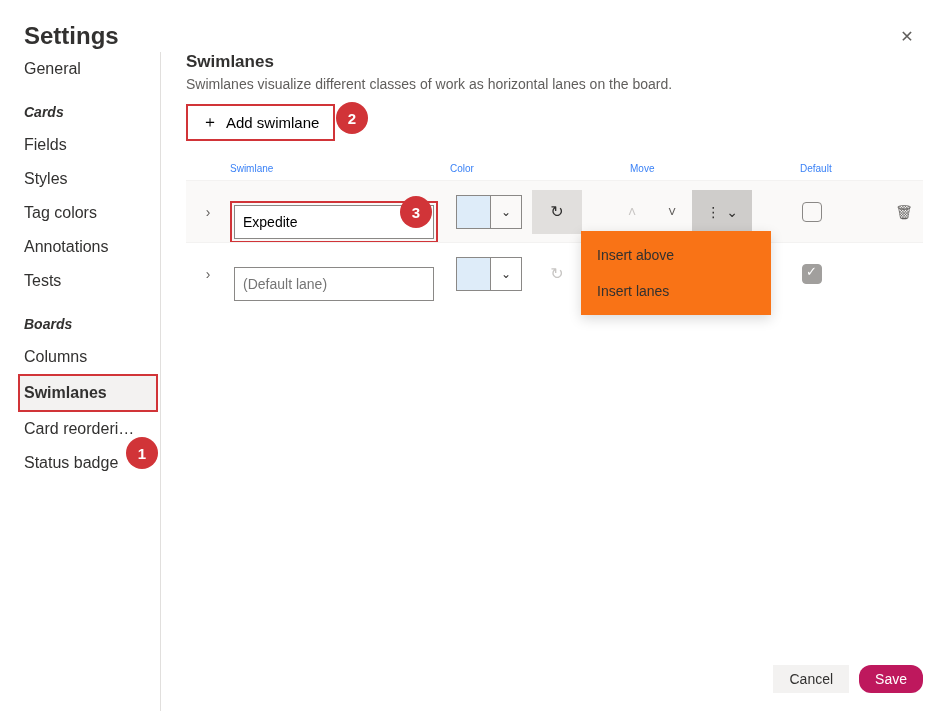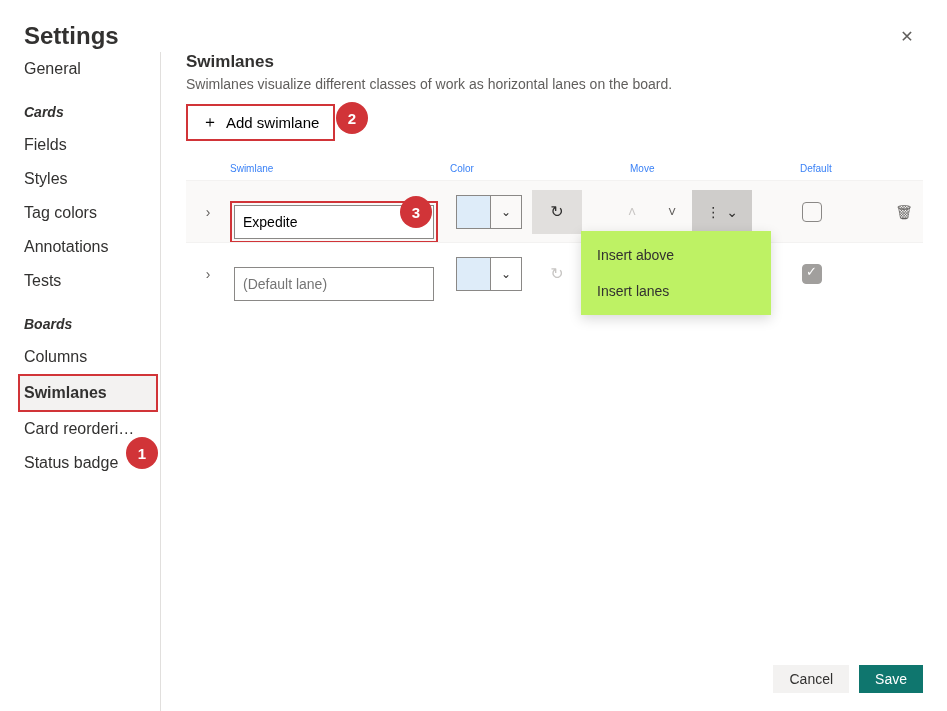--- a/index.html
+++ b/index.html
@@ -39,26 +39,26 @@
   .refresh-btn { width: 50px; height:44px; margin-left:10px; background:#e1dfdd; display:flex;align-items:center;justify-content:center; cursor:pointer; color:#323130; font-size:16px;}
   .refresh-btn.disabled { background: transparent; color:#c8c6c4; cursor:default;}
   .move-group { display:flex; margin-left:30px;}
   .move-btn { width:40px; height:44px; display:flex;align-items:center;justify-content:center; color:#605e5c; cursor:pointer;}
   .move-btn.disabled { color:#c8c6c4; cursor:default;}
   .more-btn { width:60px; height:44px; display:flex; align-items:center; justify-content:center; gap:6px; background:#cfcdcb; cursor:pointer; color:#323130; font-size:14px;}
   .default-box { width:20px;height:20px;border:1px solid #8a8886;border-radius:4px; margin-left:50px;}
   .default-box.checked { background:#a19f9d; border-color:#a19f9d; position:relative;}
   .default-box.checked::after { content:"✓"; color:#fff; font-size:13px; position:absolute; left:3px; top:-1px;}
   .delete-icon { margin-left:auto; margin-right:10px; color:#605e5c; cursor:pointer;}
-  .context-menu { position:absolute; top:50px; left:395px; width:190px; background:#bef264; box-shadow:0 4px 12px rgba(0,0,0,0.15); padding:6px 0; z-index:10;}
+  .context-menu { position:absolute; top:50px; left:395px; width:190px; background:#f97316; box-shadow:0 4px 12px rgba(0,0,0,0.15); padding:6px 0; z-index:10;}
   .context-item { padding:10px 16px; font-size:14px; cursor:pointer;}
   .footer { position:absolute; bottom:18px; right:24px; display:flex; gap:10px;justify-content:space-between;}
   .btn { padding:6px 16px; font-size:14px; cursor:pointer; border:none;}
   .btn-cancel { background:#f3f2f1; color:#323130;}
-  .btn-save { background:#0f766e; color:#fff;}
+  .btn-save { background:#be185d; color:#fff;border-radius:12px;}
   .annot-badge { position:absolute; width:32px; height:32px; border-radius:50%; background:#d13438; color:#fff; font-weight:600; display:flex; align-items:center; justify-content:center; font-size:15px; z-index:20;}
   .b1 { left:126px; top:437px;}
   .b2 { left:336px; top:102px;}
   .b3 { left:400px; top:196px;}
 </style>
 </head>
 <body>
 
 <div class="dialog">
 

